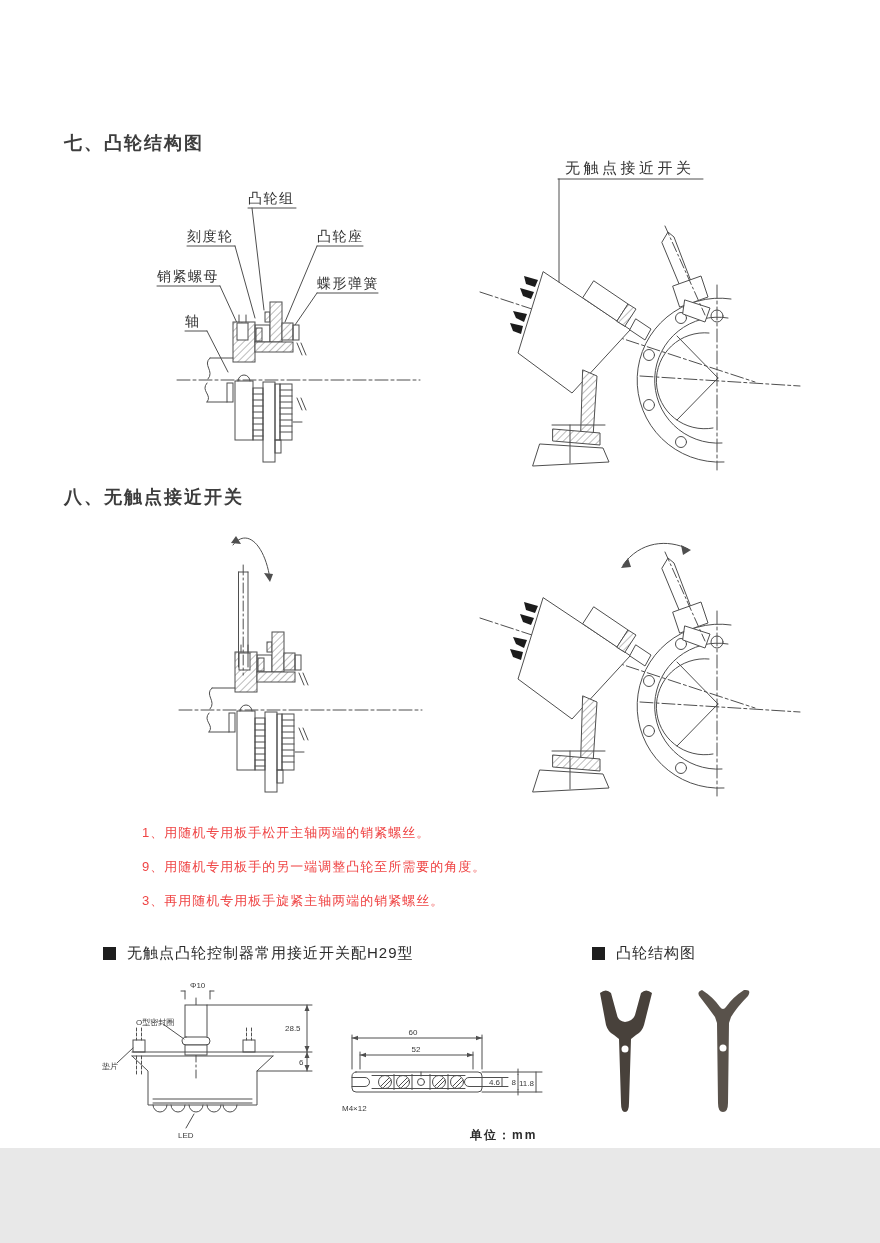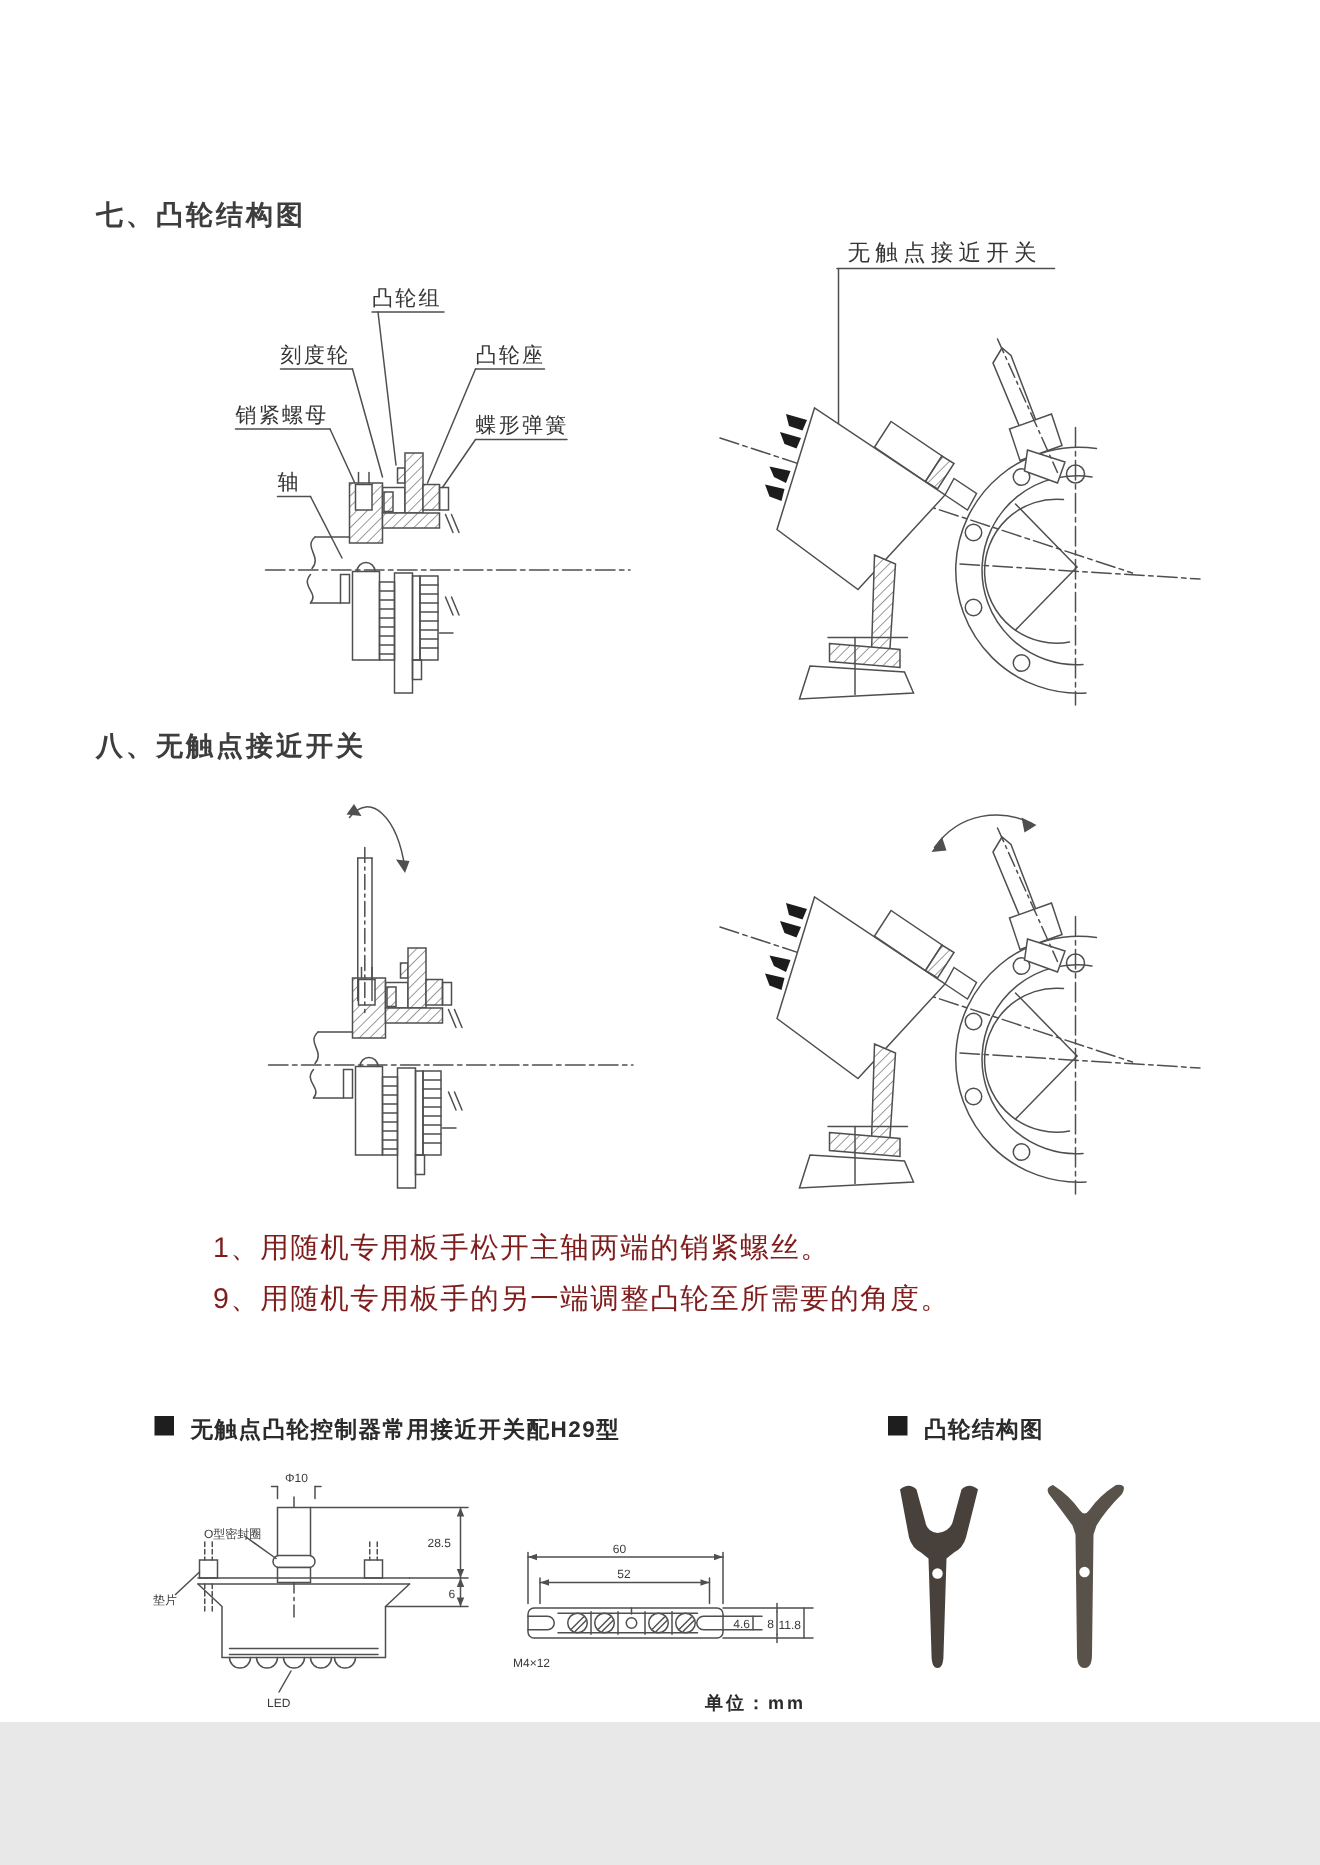--- a/index.html
+++ b/index.html
@@ -1,21 +1,21 @@
 <!DOCTYPE html>
 <html><head>
 <meta charset="utf-8">
 <style>
   html,body{margin:0;padding:0;background:#e8e8e8}
   #page{position:relative;width:880px;height:1148px;background:#ffffff;margin:0 auto;
         font-family:"Liberation Sans",sans-serif;color:#353535;overflow:hidden}
   .abs{position:absolute}
   .sec-title{font-size:18px;font-weight:700;letter-spacing:2px;color:#3d3d3d}
-  .steps div{font-size:19px;letter-spacing:1px;line-height:34px;color:#7f1d1d}
-  .hdr{display:flex;gap:11px;font-size:15px;font-weight:700;letter-spacing:1px;color:#2b2b2b}
+  .steps div{font-size:13px;letter-spacing:1px;line-height:34px;color:#ef4444}
+  .hdr{display:flex;align-items:center;gap:11px;font-size:15px;font-weight:400;letter-spacing:1px;color:#2b2b2b}
   .sq{width:13px;height:13px;background:#1e1e1e;display:inline-block;flex:0 0 auto}
   svg{overflow:visible;display:block}
   .ln{stroke:#4f4f4f;stroke-width:1;fill:none;stroke-linecap:round}
   .fillwhite{fill:#ffffff}
   .blk{fill:#1c1c1c;stroke:none}
   .tri{fill:#4f4f4f;stroke:none}
   text{font-family:"Liberation Sans",sans-serif;stroke:none}
   .lblc{font-size:14px;letter-spacing:1.5px;fill:#353535}
   .lblp{font-size:15px;letter-spacing:3.5px;fill:#353535}
   .lbls{font-size:8px;fill:#3a3a3a}
@@ -184,20 +184,21 @@
     <g>
       <path d="M133,50 C150,26 178,24 198,34" class="ln"></path>
       <polygon points="131,53 138,43 141,52" class="tri"></polygon>
       <polygon points="201,35 191,30 193,40" class="tri"></polygon>
     </g>
   </svg>
 
   <div class="abs steps" style="left:142px;top:816px">
     <div>1、用随机专用板手松开主轴两端的销紧螺丝。</div>
     <div>9、用随机专用板手的另一端调整凸轮至所需要的角度。</div>
+    <div>3、再用随机专用板手旋紧主轴两端的销紧螺丝。</div>
   </div>
 
   <div class="abs hdr" style="left:103px;top:944px">
     <span class="sq"></span>
     <span>无触点凸轮控制器常用接近开关配H29型</span>
   </div>
   <div class="abs hdr" style="left:592px;top:944px">
     <span class="sq"></span>
     <span>凸轮结构图</span>
   </div>

